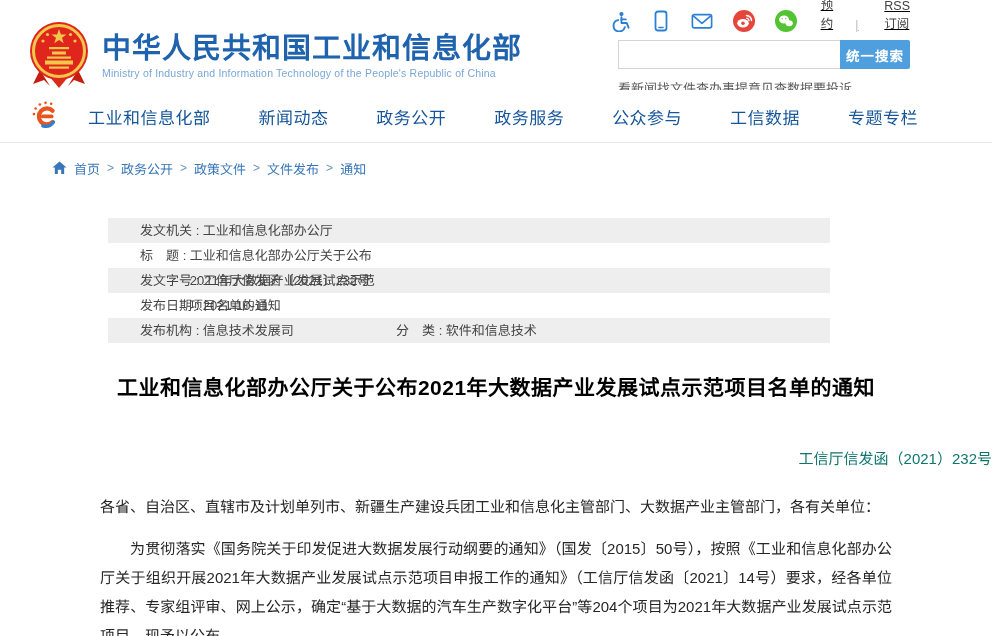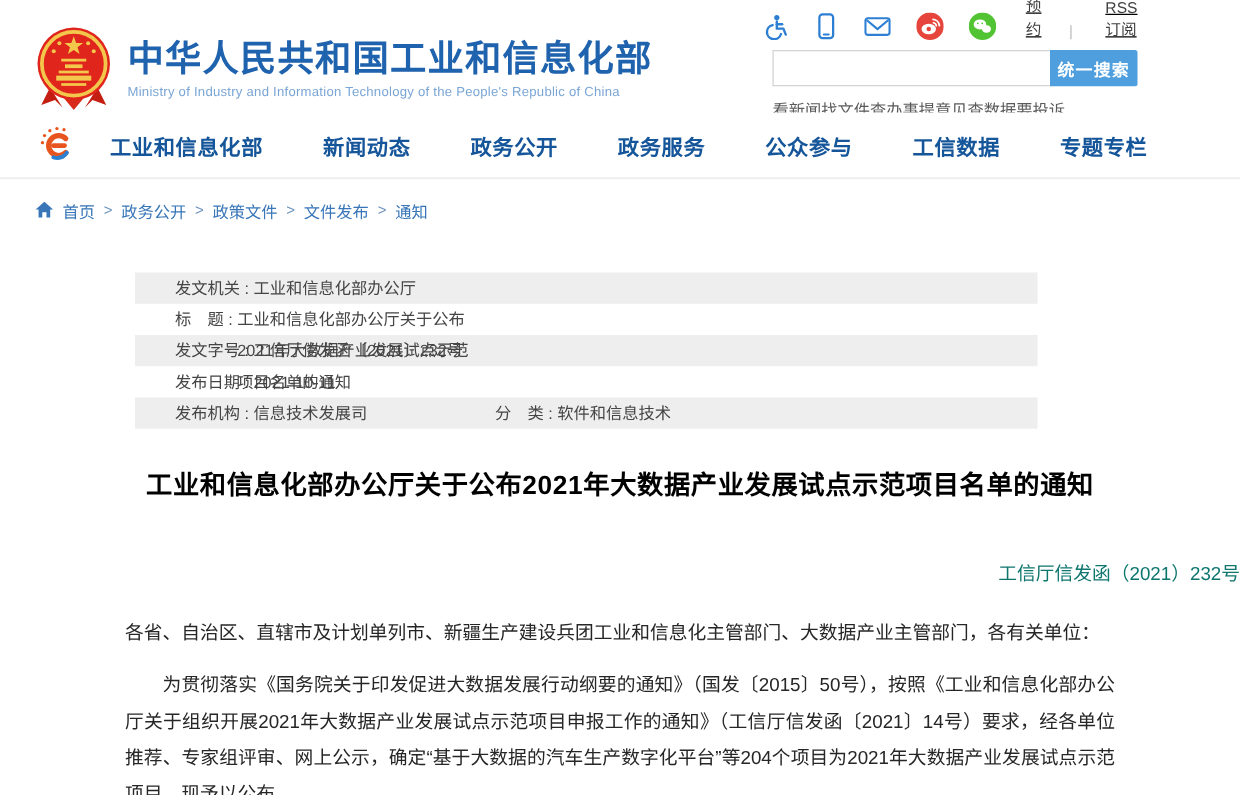--- a/index.html
+++ b/index.html
@@ -24,24 +24,24 @@
   .search-input { flex: 1; height: 29px; border: 1px solid #d4d4d4; border-right: none; outline: none; padding: 0 8px; font-size: 13px; background: #fff; }
   .search-btn { width: 70px; height: 29px; background: #4f9fdf; color: #fff; border: none; font-size: 13.5px; font-weight: bold; cursor: pointer; letter-spacing: 1px; border-radius: 0 2px 2px 0; font-family: inherit; }
 
   .quick-links { display: flex; justify-content: flex-start; margin-top: 9px; }
   .quick-link { font-size: 13px; color: #5a5a5a; text-decoration: none; cursor: pointer; }
 
   
   .nav { position: relative; width: 100%; height: 53px; background: #fff; border-bottom: 1px solid #e8e8e8; }
   .nav-logo { position: absolute; left: 30px; top: 10px; }
   .nav-items { position: absolute; left: 88px; right: 74px; top: 0; height: 52px; display: flex; justify-content: space-between; align-items: center; }
-  .nav-item { font-size: 17px; font-weight: bold; color: #15559a; text-decoration: none; cursor: pointer; letter-spacing: 0.5px; }
-
-  
-  .breadcrumb { display: flex; align-items: center; padding-left: 28px; margin-top: 15px; height: 20px; font-size: 13px; }
+  .nav-item { font-size: 17px; font-weight: normal; color: #15559a; text-decoration: none; cursor: pointer; letter-spacing: 0.5px; }
+
+  
+  .breadcrumb { display: flex; align-items: center; padding-left: 28px; margin-top: 15px; height: 20px; font-size: 13px; margin-left: 24px; }
   .crumb { color: #3876b8; text-decoration: none; cursor: pointer; }
   .crumb-sep { color: #6f94bd; margin: 0 7px; font-size: 12px; }
   .home-icon { margin-right: 7px; display: inline-flex; }
 
   
   .meta-table { position: relative; margin: 40px 0 0 108px; width: 722px; }
   .meta-row { display: flex; height: 25px; line-height: 25px; font-size: 13px; color: #454545; padding-left: 16px; }
   .meta-row.gray { background: #eeeeee; }
   .meta-cell { display: flex; }
   .meta-cell.first { width: 256px; }

